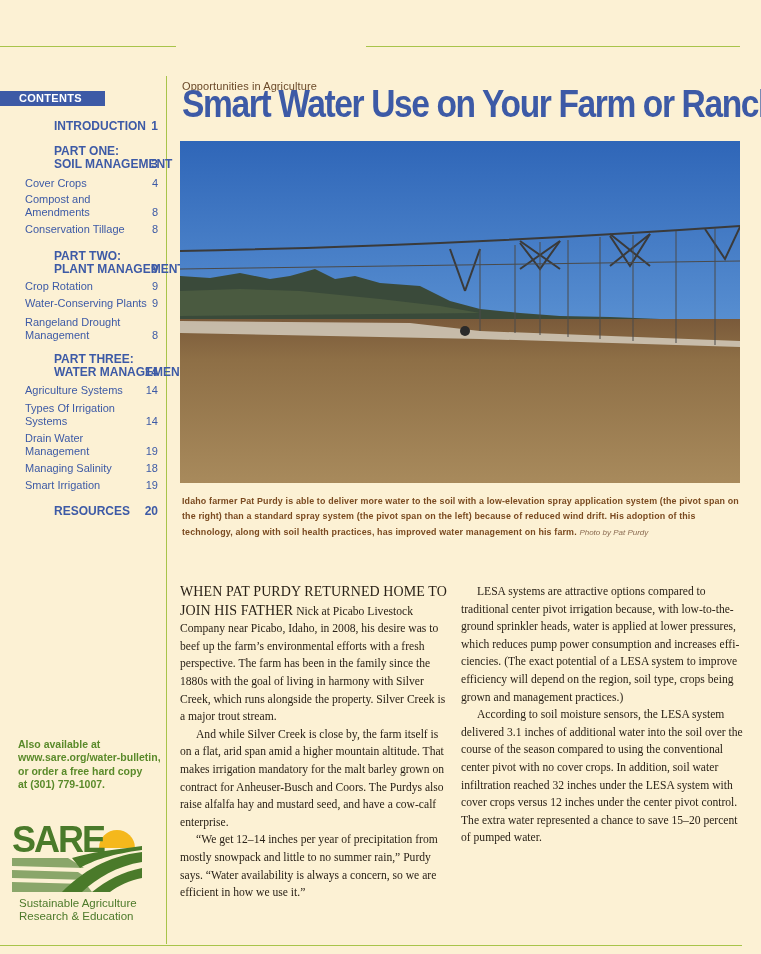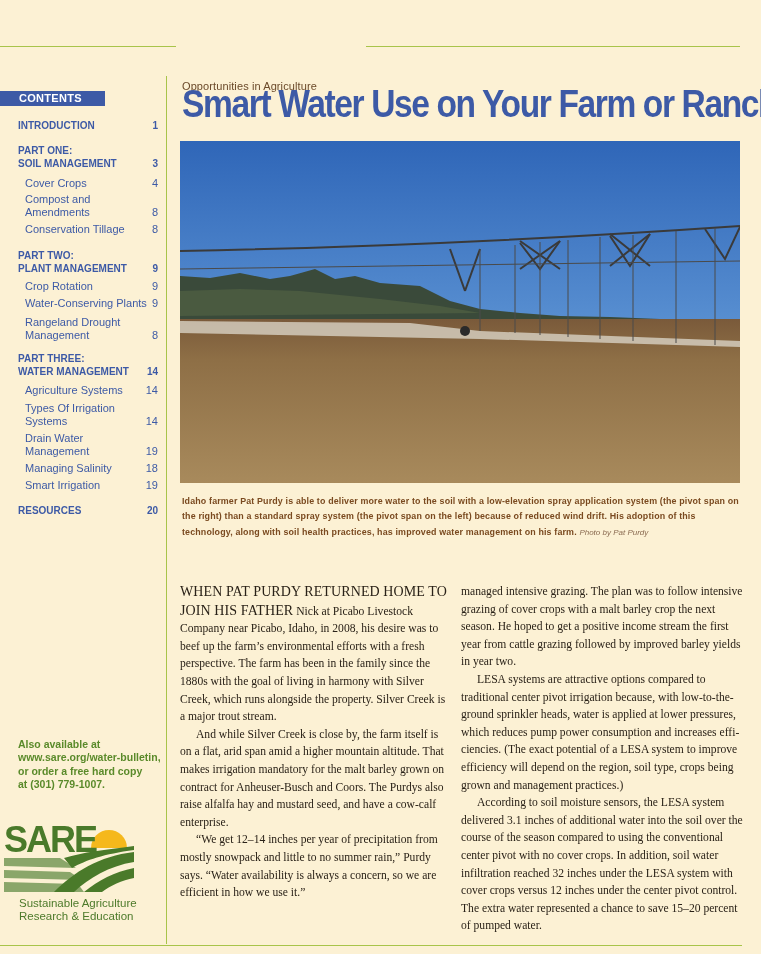--- a/index.html
+++ b/index.html
@@ -14,24 +14,24 @@
   .vdivider { position:absolute; left:166px; top:76px; width:1px; height:868px; background:#a8c44a; }
   .bottom-line { position:absolute; left:0; top:945px; width:742px; height:1px; background:#a8c44a; }
 
   
   .contents-badge { position:absolute; left:0; top:91px; width:105px; height:15px; background:#3d5aa6; }
   .contents-badge span { position:absolute; left:19px; top:1px; color:#fff; font-weight:bold; font-size:11px; letter-spacing:0.3px; }
   .toc { position:absolute; left:18px; top:0; width:140px; color:#3d5aa6; font-size:11px; }
   .toc-row { position:absolute; left:0; width:140px; }
   .toc-row .lbl { position:absolute; left:0; top:0; line-height:12.5px; }
   .toc-row .pg { position:absolute; right:0; bottom:0; line-height:12.5px; }
-  .toc-row.major .lbl, .toc-row.major .pg { font-weight:bold; font-size:10px; }
+  .toc-row.major .lbl, .toc-row.major .pg { font-weight:bold; font-size:12px;margin-left:36px; }
   .toc-row.sub .lbl { left:7px; }
   .also { position:absolute; left:18px; top:738px; width:148px; color:#5a8a2a; font-weight:bold; font-size:10.5px; line-height:13.3px; }
-  .sare-logo { position:absolute; left:4px; top:822px; width:130px; height:70px; }
+  .sare-logo { position:absolute; left:12px; top:822px; width:130px; height:70px; }
   .sare-tag { position:absolute; left:19px; top:897px; color:#4d7a2a; font-size:11.5px; line-height:12.5px; }
 
   
   .title { position:absolute; left:182px; top:82px; font-size:39px; font-weight:bold; color:#3d5aa6; letter-spacing:-1.6px; white-space:nowrap; transform:scaleX(0.86); transform-origin:left top; }
   .photo { position:absolute; left:180px; top:141px; width:560px; height:342px; overflow:hidden; }
   .caption { position:absolute; left:182px; top:494px; width:560px; font-size:8.9px; line-height:15.3px; font-weight:bold; color:#7a4a20; letter-spacing:0.15px; }
   .caption .credit { font-weight:normal; font-style:italic; font-size:8px; color:#8a6a50; letter-spacing:0; }
   .col { position:absolute; top:583px; font-family:"Liberation Serif", serif; font-size:11.6px; line-height:17.6px; color:#2a2218; }
   .col1 { left:180px; width:272px; }
   .col2 { left:461px; width:282px; }
@@ -202,16 +202,15 @@
   <span class="credit">Photo by Pat Purdy</span>
 </div>
 
 <div class="col col1">
   <p class="first"><span class="smallcaps">WHEN PAT PURDY RETURNED HOME TO JOIN HIS FATHER</span><span> Nick at Picabo Livestock Company near Picabo, Idaho, in 2008, his desire was to beef up the farm’s environ­mental efforts with a fresh perspective. The farm has been in the family since the 1880s with the goal of living in harmony with Silver Creek, which runs alongside the property. Silver Creek is a major trout stream.</span></p>
   <p>And while Silver Creek is close by, the farm itself is on a flat, arid span amid a higher mountain altitude. That makes irrigation mandatory for the malt barley grown on contract for Anheuser-Busch and Coors. The Purdys also raise alfalfa hay and mustard seed, and have a cow-calf enterprise.</p>
   <p>“We get 12–14 inches per year of precipitation from mostly snowpack and little to no summer rain,” Purdy says. “Water availability is always a concern, so we are efficient in how we use it.”</p>
 </div>
 
 <div class="col col2">
-  <p class="first">managed intensive grazing. The plan was to follow intensive grazing of cover crops with a malt barley crop the next season. He hoped to get a positive income stream the first year from cattle grazing followed by improved barley yields in year two.</p>
   <p>LESA systems are attractive options compared to traditional center pivot irrigation because, with low-to-the-ground sprinkler heads, water is applied at lower pressures, which reduces pump power consumption and increases effi­ciencies. (The exact potential of a LESA system to improve efficiency will depend on the region, soil type, crops being grown and management practices.)</p>
   <p>According to soil moisture sensors, the LESA system delivered 3.1 inches of additional water into the soil over the course of the season compared to using the conven­tional center pivot with no cover crops. In addition, soil water infiltration reached 32 inches under the LESA system with cover crops versus 12 inches under the center pivot control. The extra water represented a chance to save 15–20 percent of pumped water.</p>
 </div>
 
 </body></html>

